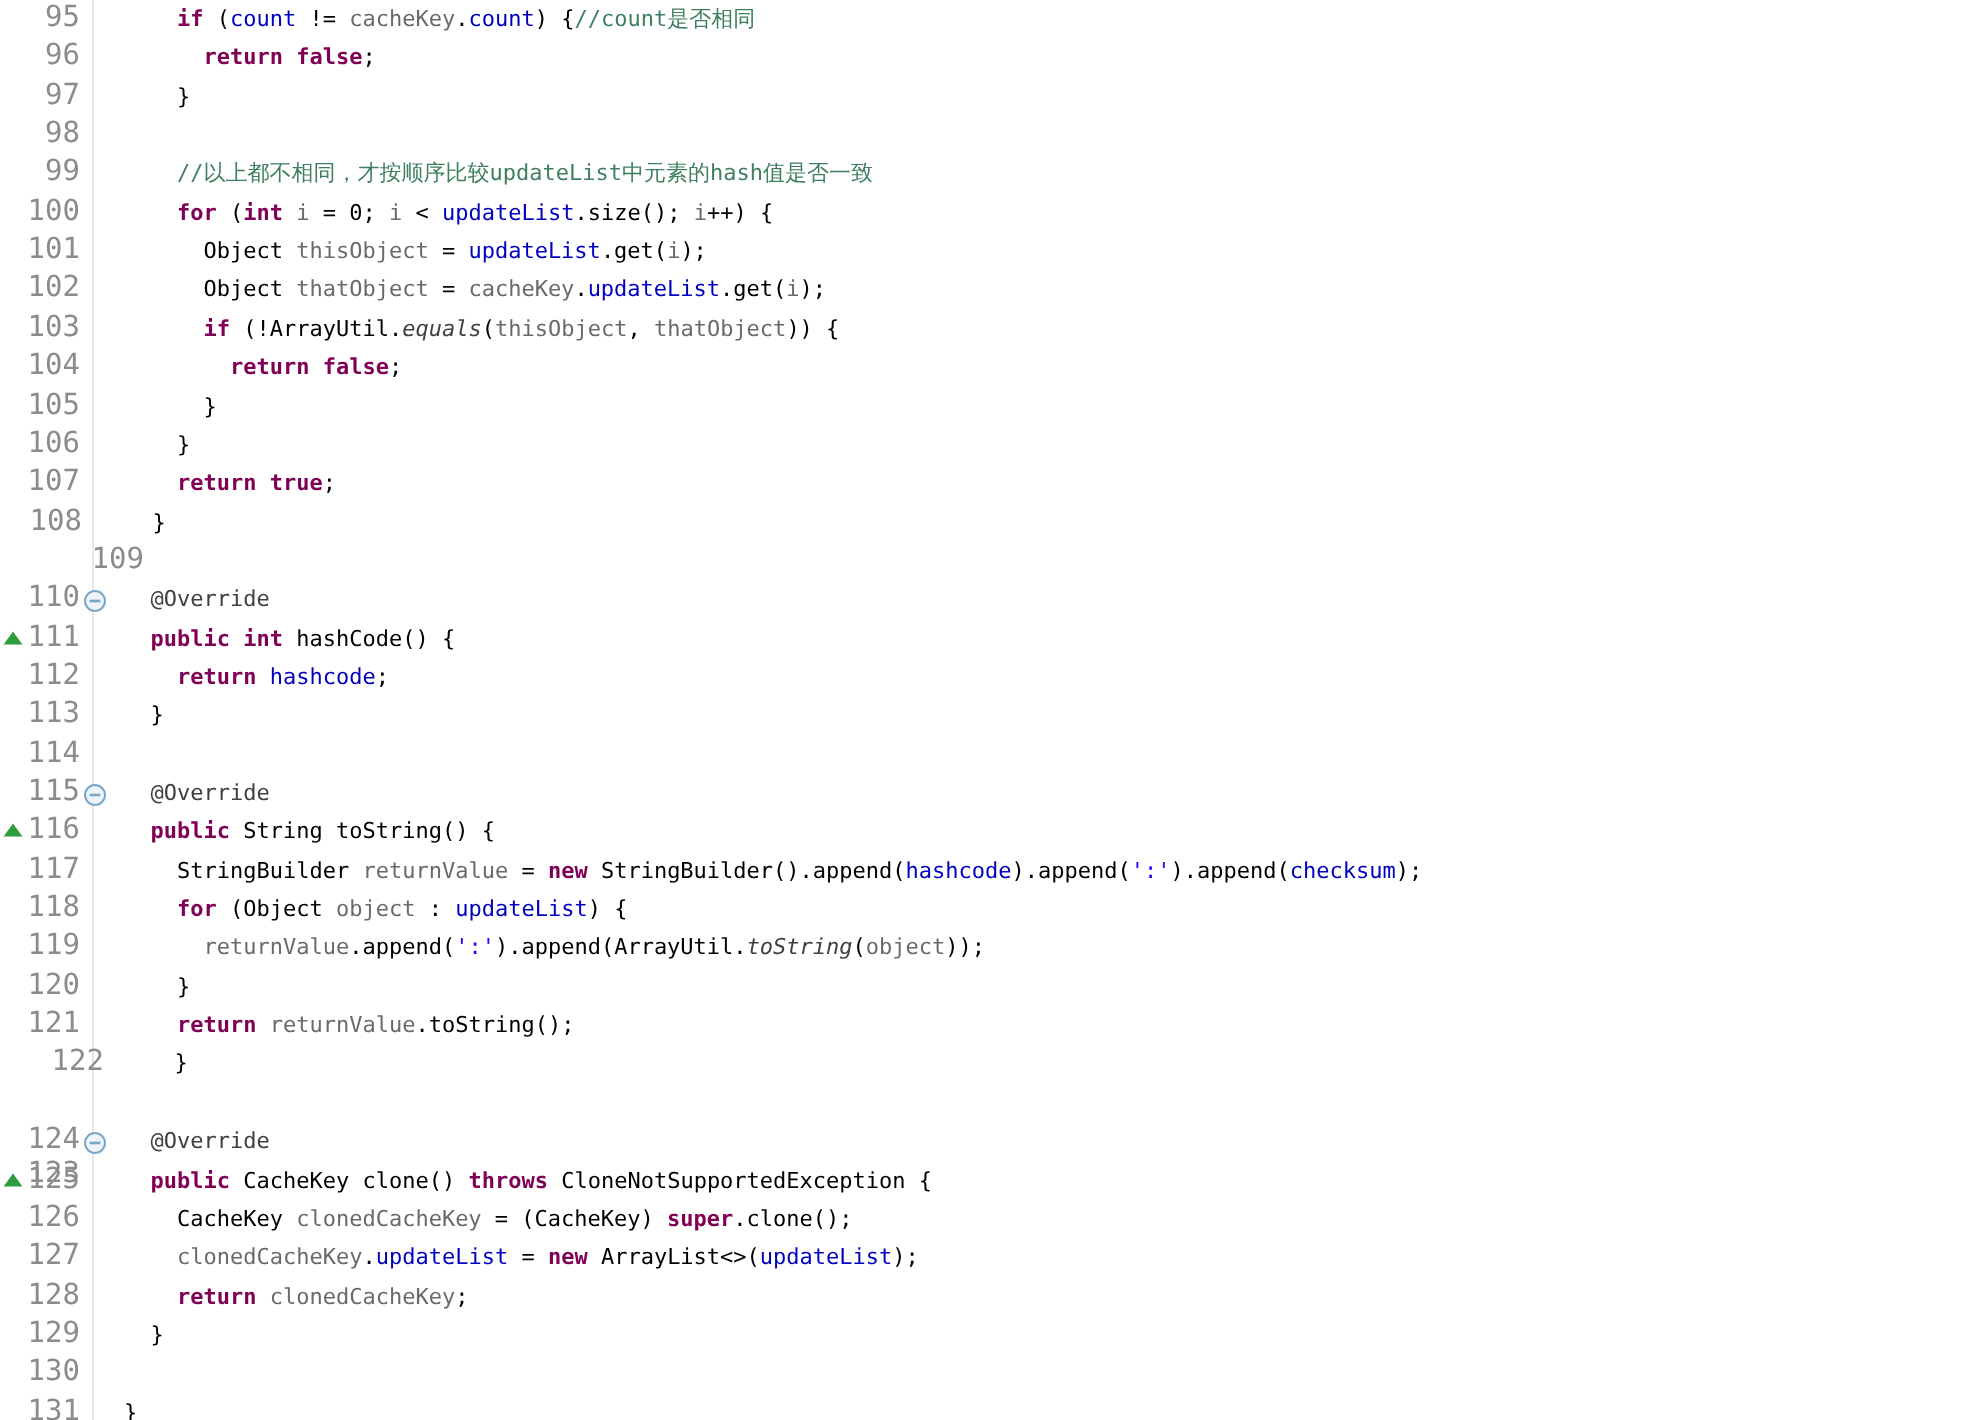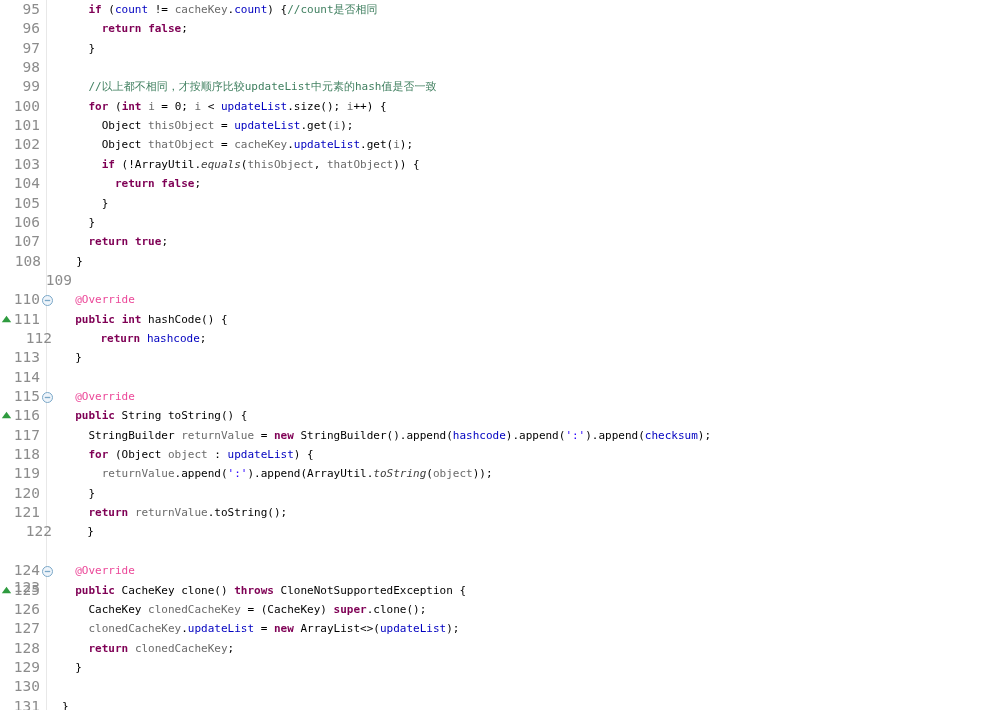--- a/index.html
+++ b/index.html
@@ -86,21 +86,21 @@
     font-family: "DejaVu Sans Mono", monospace;
     font-size: 11px;
   }
 
   
   .kw    { color: #7f0055; font-weight: bold; }   
   .cm    { color: #3f7f5f; }                      
   .str   { color: #2a00ff; }                      
   .fld   { color: #0000c0; }                      
   .num   { color: #000000; }                      
-  .ann   { color: #ec4899; }                      
+  .ann   { color: #404040; }                      
   .stat  { font-style: italic; color: #404040; }  
   .lvar  { color: #6a6a6a; }                      
   .pln   { color: #000000; }                      
 </style>
 </head>
 <body>
 
 <div id="editor">
   <div class="gutter-rule"></div>
   <div class="code-lines">
@@ -119,21 +119,21 @@
       <div class="line" style="top: 232.2px; position: absolute; left: 0px; width: 990px;"><span class="lineno">107</span><span class="code"><span class="pln">    </span><span class="kw">return</span><span class="pln"> </span><span class="kw">true</span><span class="pln">;</span></span></div>
       <div class="line" style="top: 251.55px; position: absolute; left: 1px; width: 816px;"><span class="lineno">108</span><span class="code"><span class="pln">  }</span></span></div>
       <div class="line" style="top: 270.9px; position: absolute; left: 0px; width: 990px; margin-left: 32px;"><span class="lineno">109</span><span class="code"></span></div>
       <div class="line" style="top: 290.25px; position: absolute; left: 0px; width: 990px;"><span class="lineno">110</span><span class="fold"><svg width="11" height="11" viewBox="0 0 11 11">
             <circle cx="5.5" cy="5.5" r="5" fill="#eef4fa" stroke="#7aa7c7" stroke-width="1"></circle>
             <line x1="2.8" y1="5.5" x2="8.2" y2="5.5" stroke="#7aa7c7" stroke-width="1.3"></line>
           </svg></span><span class="code"><span class="pln">  </span><span class="ann">@Override</span></span></div>
       <div class="line" style="top: 309.6px; position: absolute; left: 0px; width: 990px;"><span class="marker"><svg width="11" height="8" viewBox="0 0 11 8">
             <path d="M5.5 0.8 L10.2 7.2 L0.8 7.2 Z" fill="#2e9b3f"></path>
           </svg></span><span class="lineno">111</span><span class="code"><span class="pln">  </span><span class="kw">public</span><span class="pln"> </span><span class="kw">int</span><span class="pln"> hashCode() {</span></span></div>
-      <div class="line" style="top: 328.95px; position: absolute; left: 12px; width: 882px; padding-left: 40px;"><span class="lineno">112</span><span class="code"><span class="pln">    </span><span class="kw">return</span><span class="pln"> </span><span class="fld">hashcode</span><span class="pln">;</span></span></div>
+      <div class="line" style="top: 328.95px; position: absolute; left: 0px; width: 882px; padding-left: 40px;"><span class="lineno">112</span><span class="code"><span class="pln">    </span><span class="kw">return</span><span class="pln"> </span><span class="fld">hashcode</span><span class="pln">;</span></span></div>
       <div class="line" style="top: 348.3px; position: absolute; left: 0px; width: 990px;"><span class="lineno">113</span><span class="code"><span class="pln">  }</span></span></div>
       <div class="line" style="top: 367.65px; position: absolute; left: 0px; width: 990px;"><span class="lineno">114</span><span class="code"></span></div>
       <div class="line" style="top: 387px; position: absolute; left: 0px; width: 990px;"><span class="lineno">115</span><span class="fold"><svg width="11" height="11" viewBox="0 0 11 11">
             <circle cx="5.5" cy="5.5" r="5" fill="#eef4fa" stroke="#7aa7c7" stroke-width="1"></circle>
             <line x1="2.8" y1="5.5" x2="8.2" y2="5.5" stroke="#7aa7c7" stroke-width="1.3"></line>
           </svg></span><span class="code"><span class="pln">  </span><span class="ann">@Override</span></span></div>
       <div class="line" style="top: 406.35px; position: absolute; left: 0px; width: 990px;"><span class="marker"><svg width="11" height="8" viewBox="0 0 11 8">
             <path d="M5.5 0.8 L10.2 7.2 L0.8 7.2 Z" fill="#2e9b3f"></path>
           </svg></span><span class="lineno">116</span><span class="code"><span class="pln">  </span><span class="kw">public</span><span class="pln"> String toString() {</span></span></div>
       <div class="line" style="top: 425.7px; position: absolute; left: 0px; width: 990px;"><span class="lineno">117</span><span class="code"><span class="pln">    StringBuilder </span><span class="lvar">returnValue</span><span class="pln"> = </span><span class="kw">new</span><span class="pln"> StringBuilder().append(</span><span class="fld">hashcode</span><span class="pln">).append(</span><span class="str">':'</span><span class="pln">).append(</span><span class="fld">checksum</span><span class="pln">);</span></span></div>

